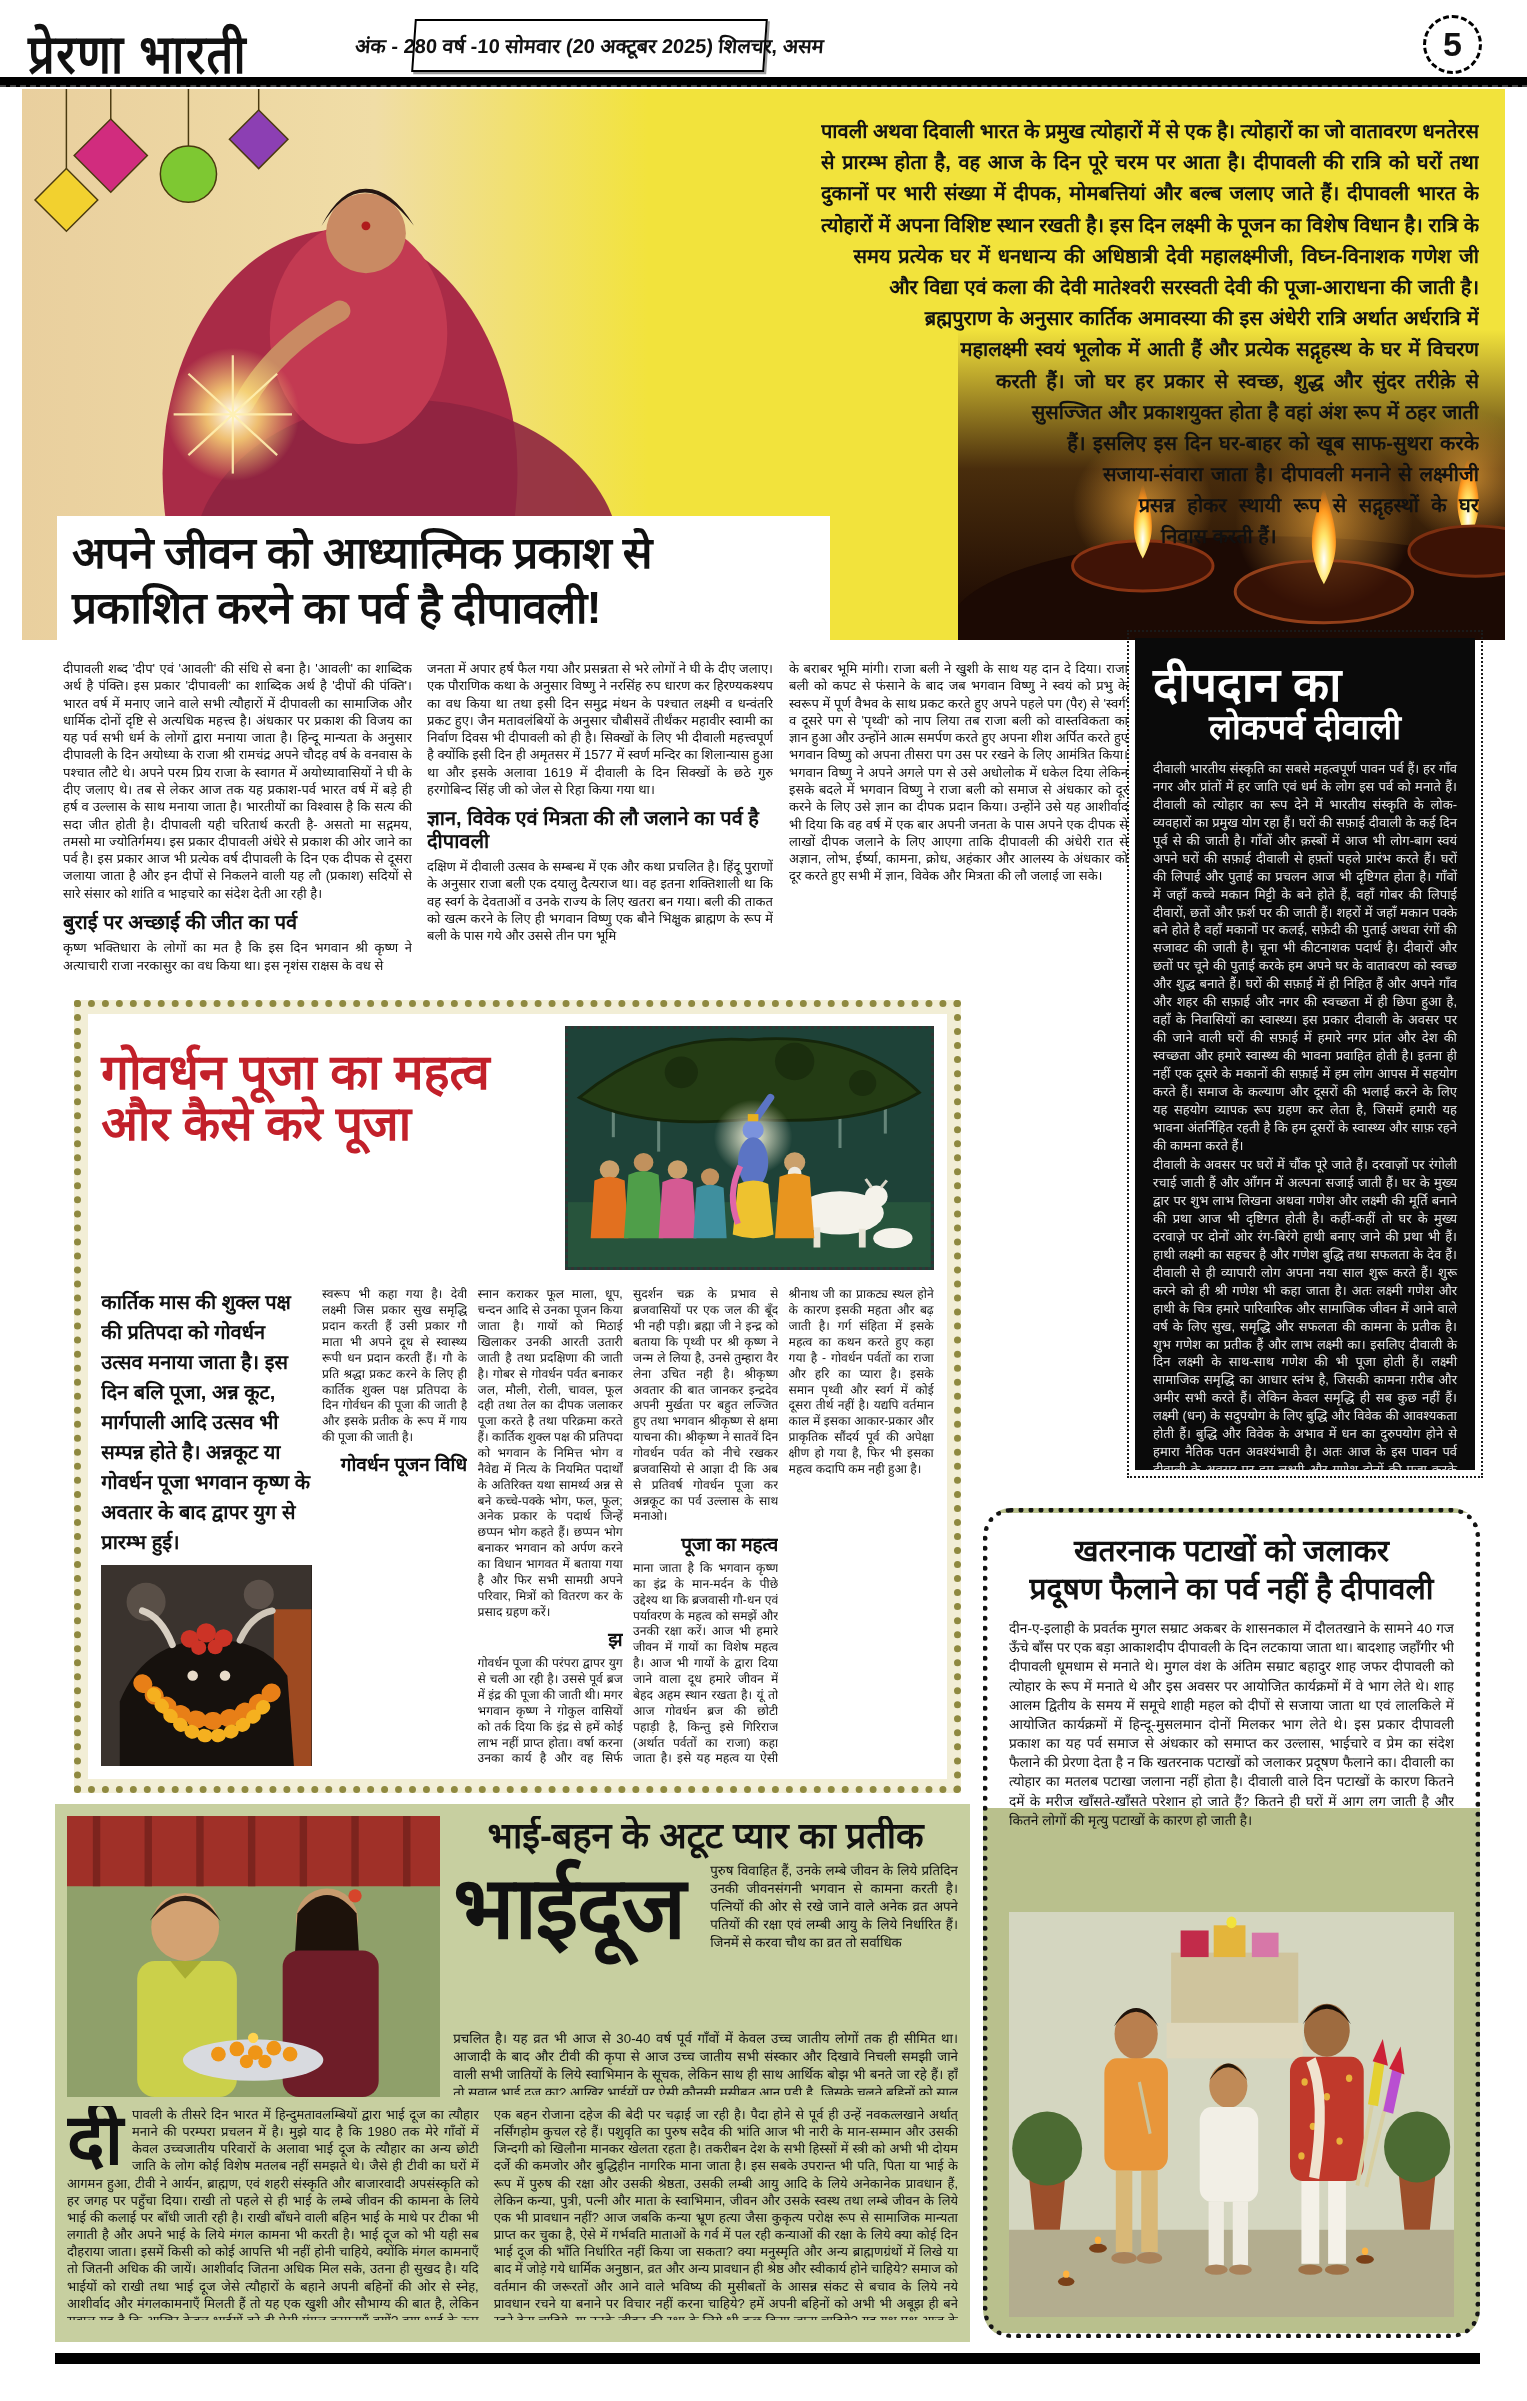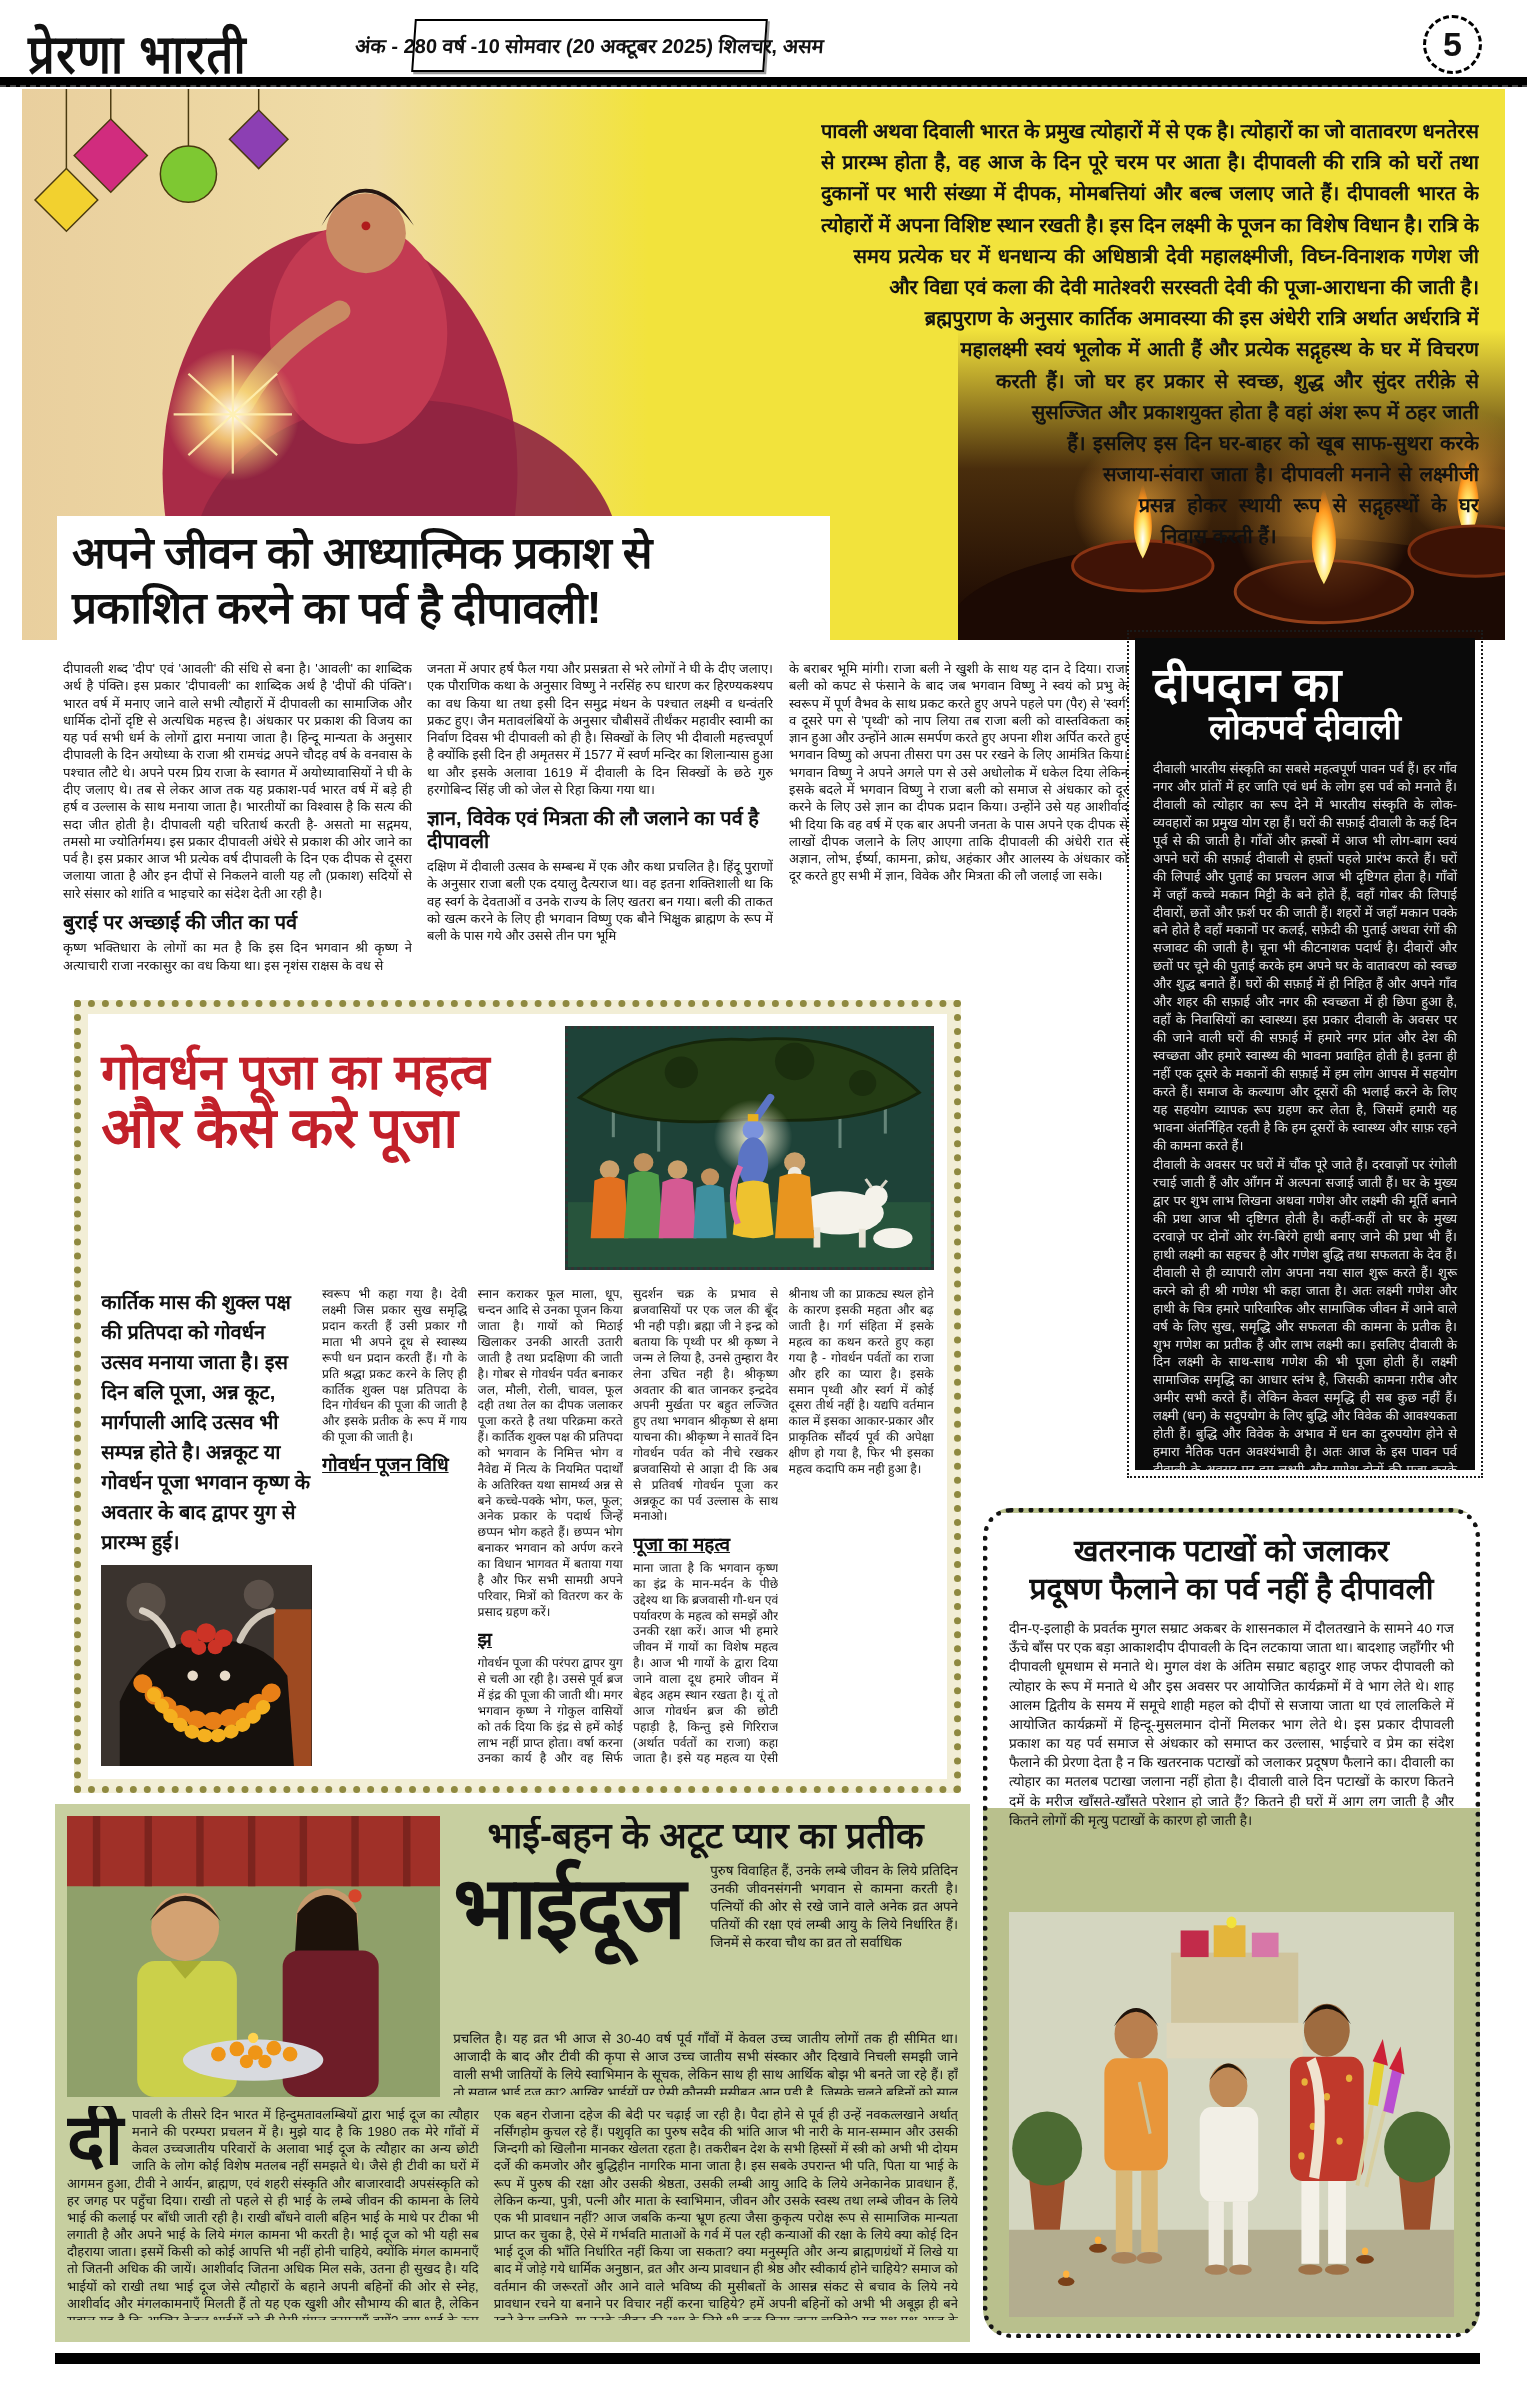--- a/index.html
+++ b/index.html
@@ -40,28 +40,28 @@
   .dd-body { font-size:13px; line-height:1.38; text-align:justify; }
   .dd-body p + p { margin-top:1.5px; }
 
   
   .govardhan { position:absolute; left:74px; top:1000px; width:887px; height:793px; background:#f2eed6;
     border:7.4px dotted #8f8940; padding:7px; }
   .gv-in { background:#fff; width:100%; height:100%; padding:12px 13.3px; overflow:hidden; }
   .gv-head { display:flex; gap:13.3px; height:251px; }
   .gv-titles { width:55%; padding-top:21px; }
   .gv-t1 { font-size:49px; font-weight:bold; color:#c2202a; line-height:1.05; }
-  .gv-t2 { font-size:56px; font-weight:bold; color:#c2202a; line-height:1.08;font-family:Liberation Serif, serif; }
+  .gv-t2 { font-size:48px; font-weight:bold; color:#c2202a; line-height:1.08; }
   .gv-img { width:45%; height:244px; border:3px dotted #333; background:#1e4238; }
   .gv-cols { display:flex; gap:10.4px; margin-top:10.4px; height:479px; }
   .gvc { flex:1; font-size:12.2px; line-height:1.3; text-align:justify; overflow:hidden; }
   .gvc-first { flex:1.45; }
   .gv-intro { font-size:20px; font-weight:600; line-height:1.5; text-align:left; }
   .gv-cow { width:100%; height:214px; margin:7.4px 0 6px 0; background:#241c18; }
-  .gv-sub { font-size:19px; font-weight:bold; margin:7.4px 0 3.7px 0; text-align:left;text-decoration:underline; }
+  .gv-sub { font-size:19px; font-weight:bold; margin:7.4px 0 3.7px 0; text-align:right; }
 
   
   .patakha { position:absolute; left:983px; top:1508px; width:497px; height:830px; border:5.2px dotted #141414; border-radius:28px;
     background:linear-gradient(180deg,#ffffff 0%,#ffffff 36%,#b9c08d 36%,#b9c08d 100%); padding:19px 21px; overflow:hidden; }
   .pk-t1, .pk-t2 { font-size:30px; font-weight:bold; text-align:center; line-height:1.25; }
   .pk-body { margin-top:12px; font-size:13.7px; line-height:1.4; text-align:justify; height:290px; overflow:hidden; }
   .pk-img { width:100%; height:405px; margin-top:3px; background:#d4d6c0; }
 
   
   .bhaidooj { position:absolute; left:55px; top:1804px; width:915px; height:538px; background:#c7cfa0; padding:12px; }

